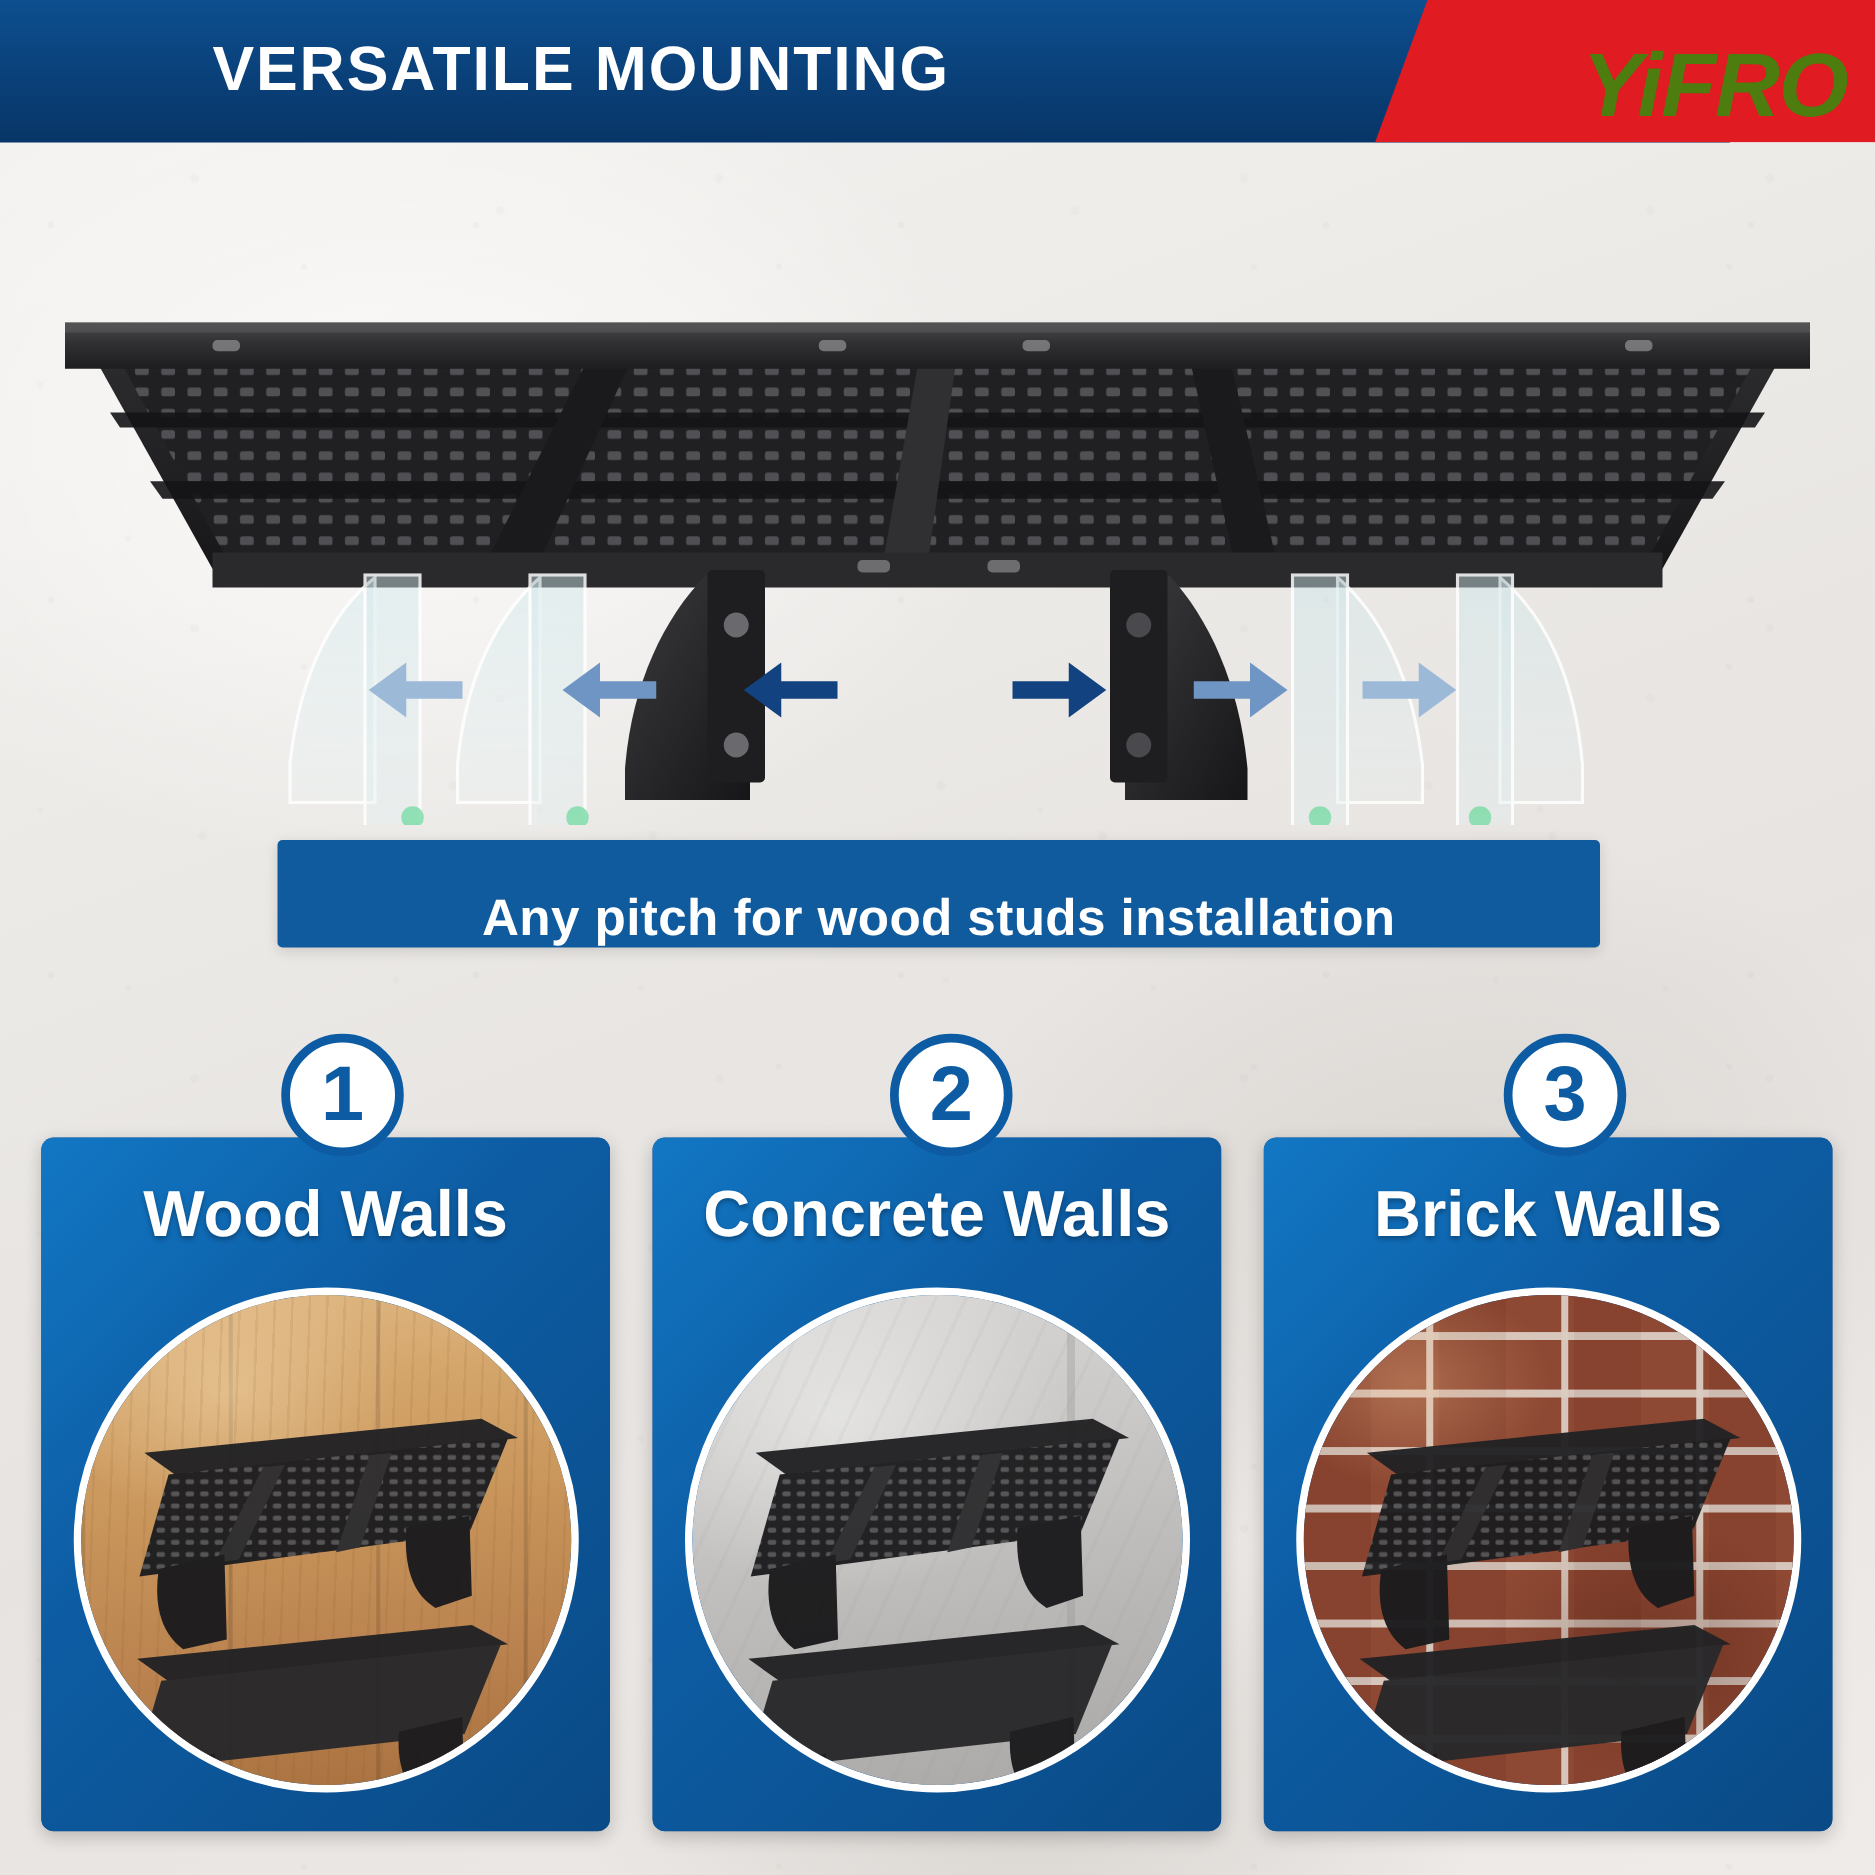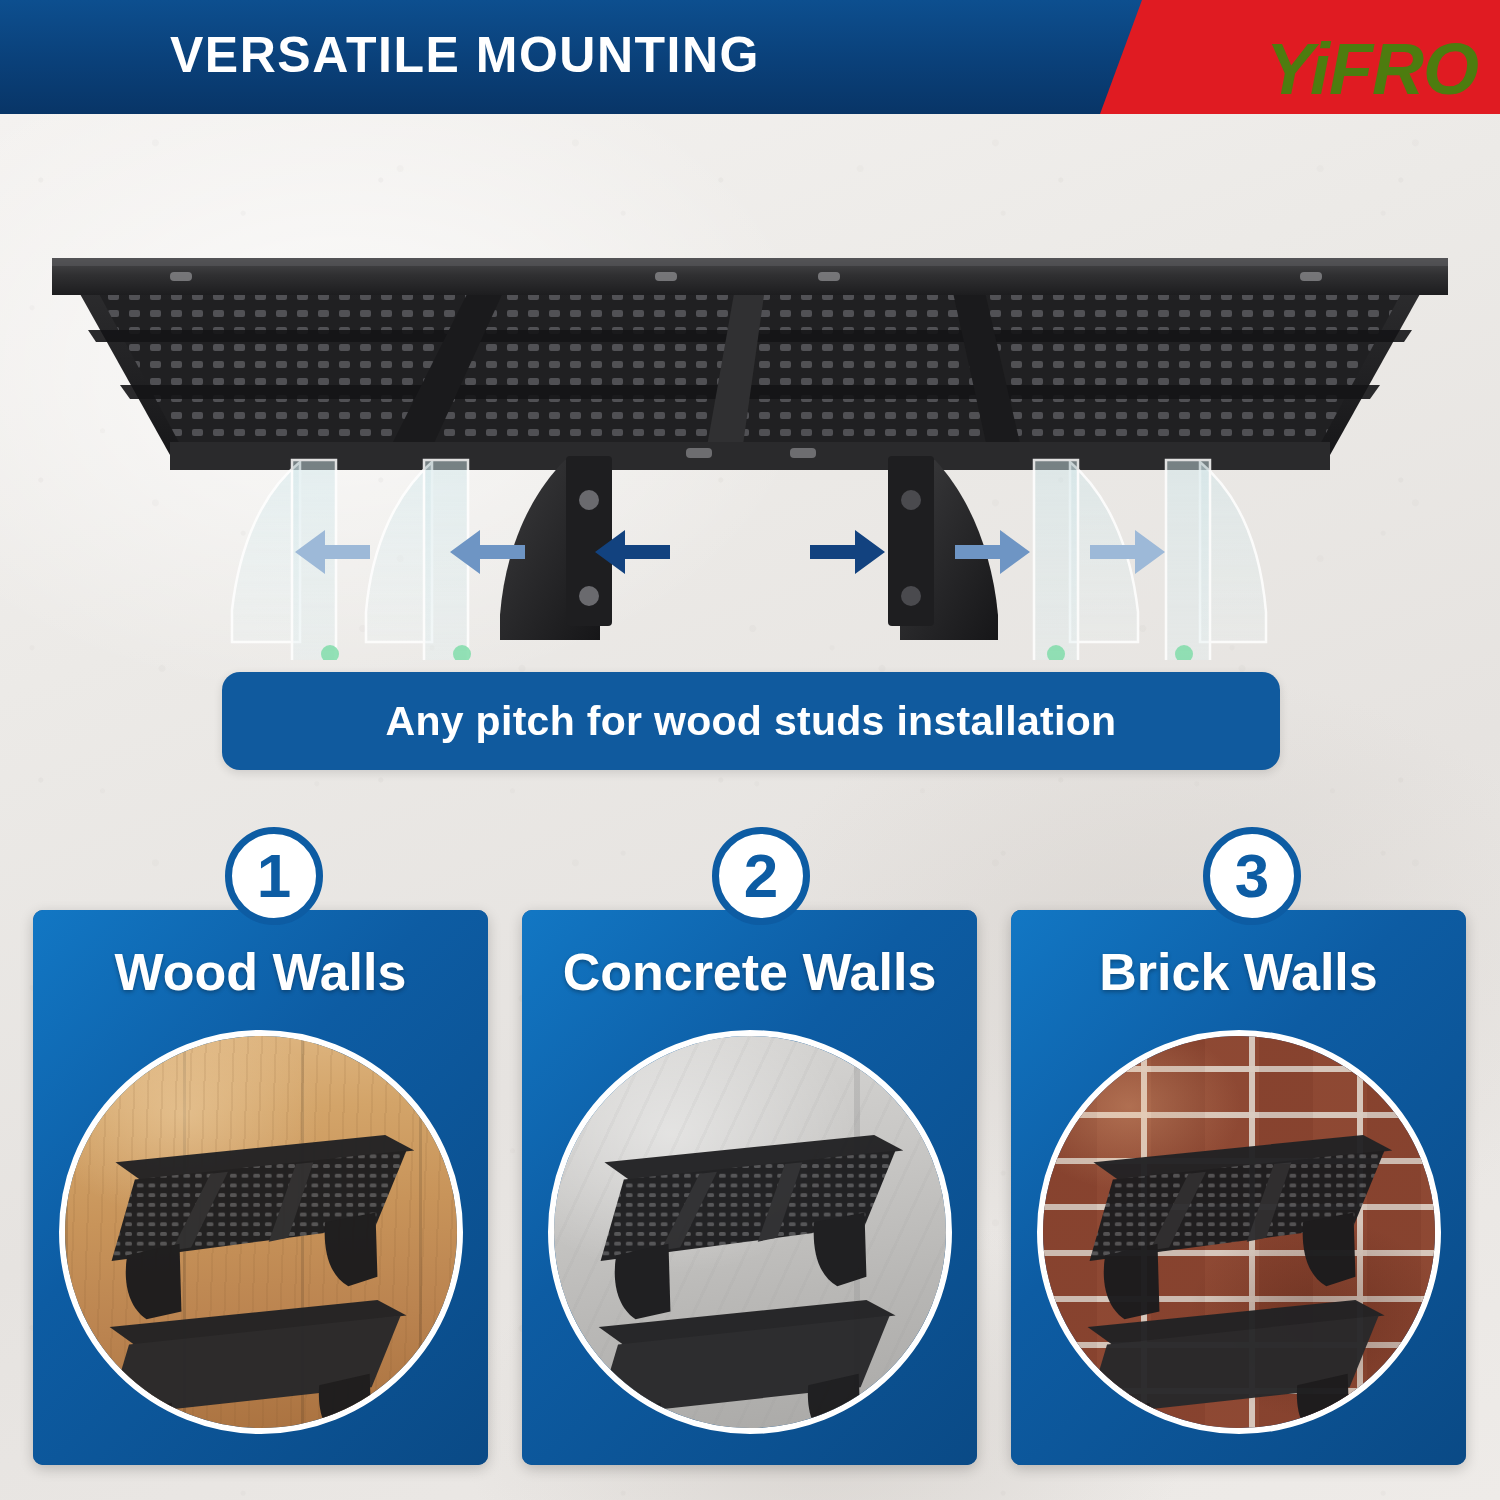--- a/index.html
+++ b/index.html
@@ -102,25 +102,25 @@
     height: 490px;
   }
   .hero svg { display: block; }
 
   
   .pitch-banner {
     position: absolute;
     left: 222px;
     top: 672px;
     width: 1058px;
-    height: 98px;
+    height: 86px;
     background: #105a9e;
-    border-radius: 18px;
+    border-radius: 4px;
     display: flex;
-    align-items: center;
+    align-items: flex-end;
     justify-content: center;
     box-shadow: 0 3px 10px rgba(0,0,0,.12);
   }
   .pitch-banner-text {
     color: #ffffff;
     font-size: 41px;
     font-weight: bold;
     letter-spacing: .3px;
     font-family: "Liberation Sans", sans-serif;
   }

